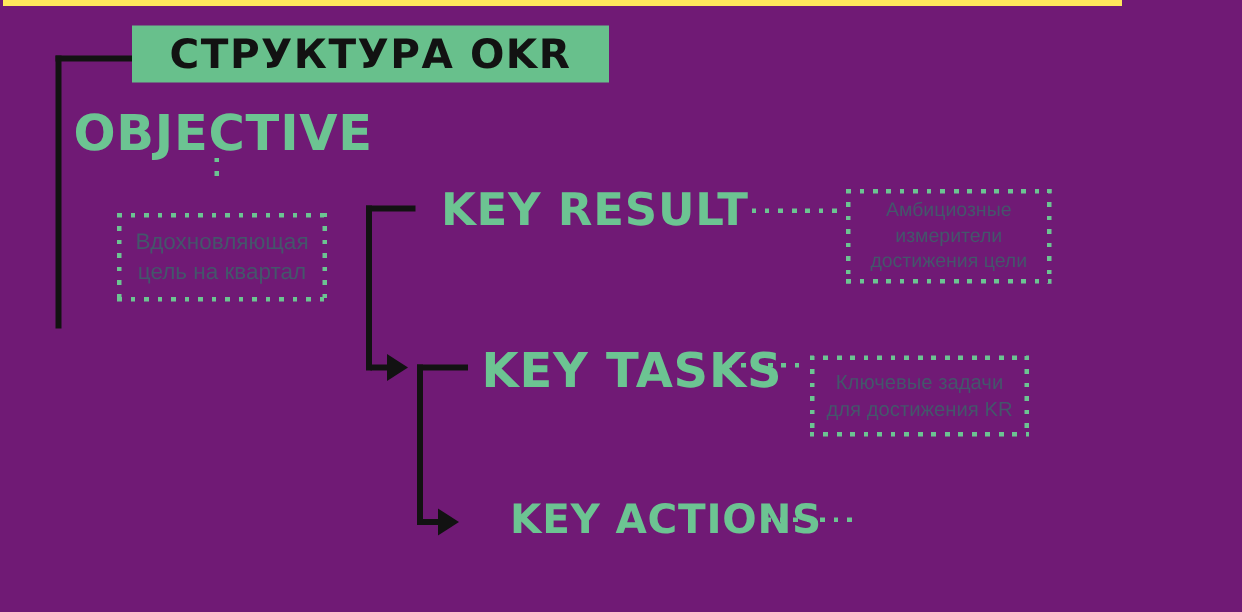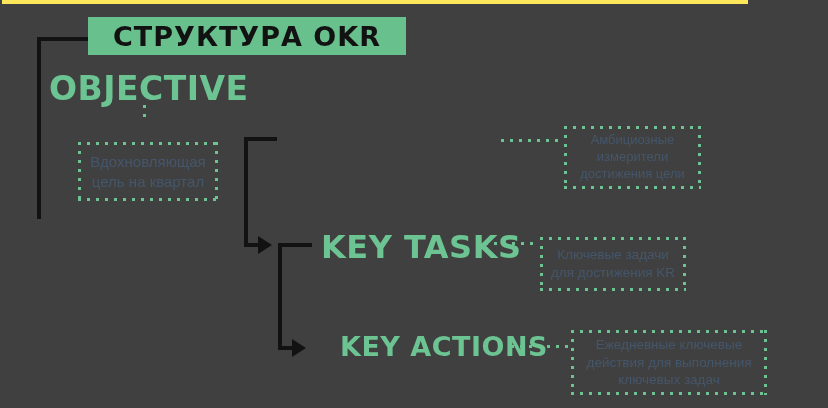--- a/index.html
+++ b/index.html
@@ -4,21 +4,21 @@
 <style>
   :root{
     --green:#68C08C;
     --green-text:#6CC492;
     --yellow:#FFE75C;
     --note-text:#44566B;
     --black:#121212;
   }
   html,body{margin:0;padding:0;background:#fff;}
   #canvas{
-    position:relative;width:828px;height:408px;background:#404040;overflow:hidden;
+    position:relative;width:828px;height:408px;background:#701a75;overflow:hidden;
     font-family:"Liberation Sans",sans-serif;
   }
   .topbar{position:absolute;left:2px;top:0;width:746px;height:4px;background:var(--yellow);}
   .line{position:absolute;background:var(--black);}
   .arrowhead{
     position:absolute;width:0;height:0;
     border-top:9px solid transparent;border-bottom:9px solid transparent;
     border-left:14px solid var(--black);
   }
   .title-highlight{
@@ -72,29 +72,29 @@
 
   <div class="node-label" style="left:49px;top:72px;font-size:33px;">OBJECTIVE</div>
   <div class="dot-v" style="left:143px;top:105px;height:16px;"></div>
   <div class="note-box" style="left:78px;top:122px;width:140px;height:59px;font-size:15px;">Вдохновляющая цель на квартал</div>
 
   <div class="line" style="left:244px;top:137px;width:33px;height:4px;"></div>
   <div class="line" style="left:244px;top:137px;width:4px;height:110px;"></div>
   <div class="line" style="left:247px;top:243px;width:12px;height:4px;"></div>
   <div class="arrowhead" style="left:258px;top:236px;"></div>
 
+  <div class="node-label" style="left:294px;top:126px;font-size:30px;">KEY RESULT</div>
   <div class="dot-h" style="left:501px;top:139px;width:58px;"></div>
   <div class="note-box" style="left:564px;top:106px;width:137px;height:63px;font-size:13px;">Амбициозные измерители достижения цели</div>
 
   <div class="line" style="left:278px;top:243px;width:34px;height:4px;"></div>
   <div class="line" style="left:278px;top:243px;width:4px;height:107px;"></div>
   <div class="line" style="left:281px;top:346px;width:12px;height:4px;"></div>
   <div class="arrowhead" style="left:292px;top:339px;"></div>
 
   <div class="node-label" style="left:321px;top:231px;font-size:32px;">KEY TASKS</div>
   <div class="dot-h" style="left:485px;top:242px;width:50px;"></div>
   <div class="note-box" style="left:540px;top:217px;width:146px;height:54px;font-size:13.5px;">Ключевые задачи для достижения KR</div>
 
   <div class="node-label" style="left:340px;top:333px;font-size:27px;">KEY ACTIONS</div>
   <div class="dot-h" style="left:511px;top:345px;width:57px;"></div>
-  <div class="note-box" style="left:571px;top:310px;width:196px;height:65px;font-size:13.5px;">Ежедневные ключевые действия для выполнения ключевых задач</div>
 
 </div>
 
 </body></html>

